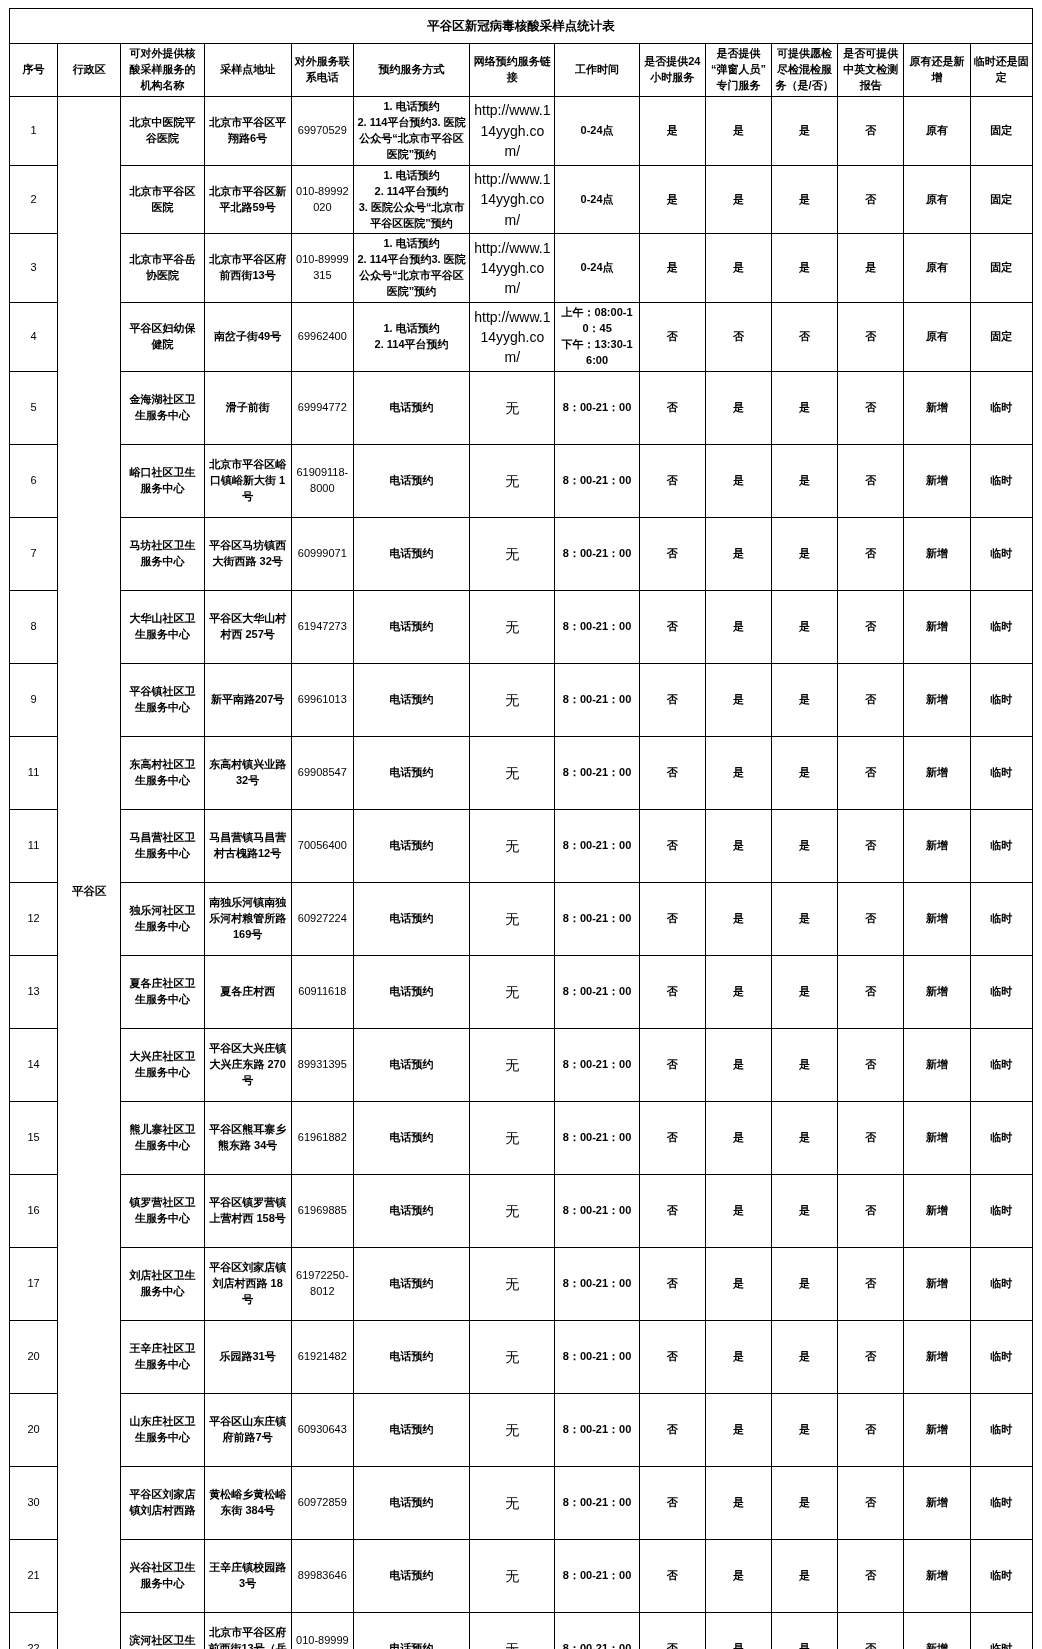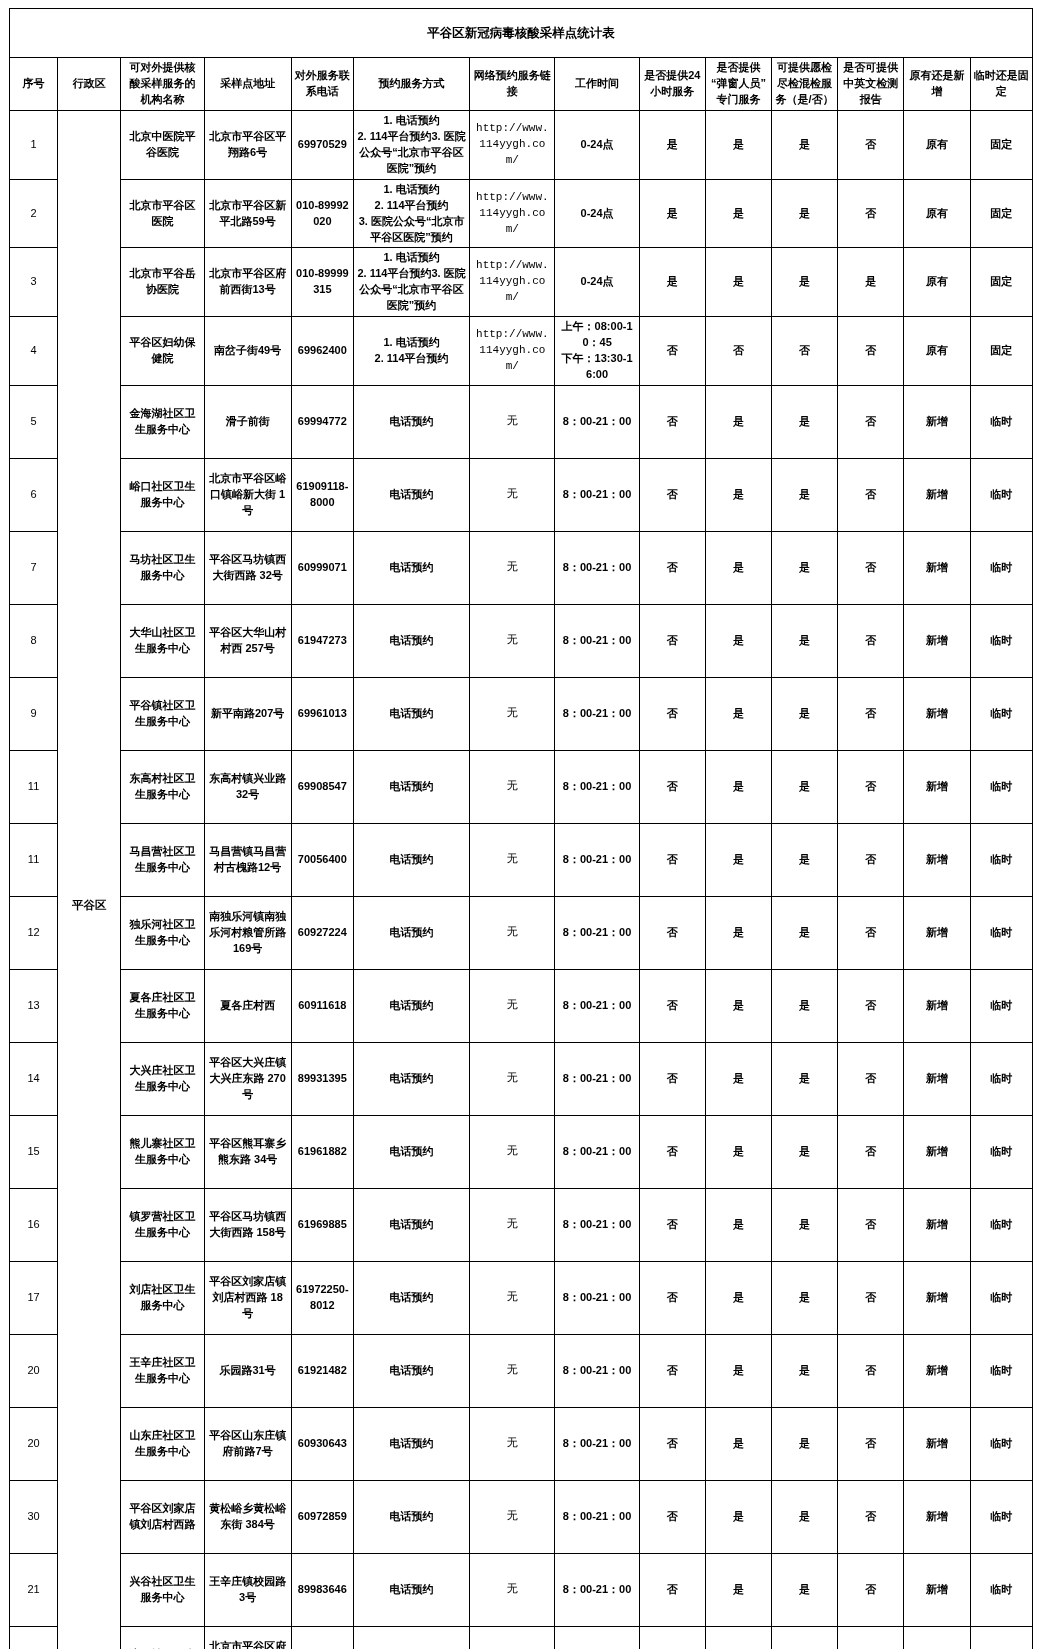--- a/index.html
+++ b/index.html
@@ -2,29 +2,29 @@
 <html lang="zh"><head>
 <meta charset="utf-8">
 <style>
   html,body{margin:0;padding:0;background:#fff;}
   body{font-family:"Liberation Sans","DejaVu Sans",sans-serif;color:#000;}
   .sheet{width:1024px;margin:8px auto 10px auto;}
   table{border-collapse:collapse;width:100%;table-layout:fixed;border:1.5px solid #000;}
   td,th{border:1px solid #000;text-align:center;vertical-align:middle;
         padding:2px 3px;font-size:11px;font-weight:bold;line-height:1.45;
         word-break:break-all;overflow:hidden;}
-  .title-cell{font-size:12.5px;font-weight:bold;padding:15px 0;}
+  .title-cell{font-size:12.5px;font-weight:bold;padding:8px 0;}
   thead th{height:42px;font-size:11px;}
   tbody tr{height:73px;}
   tbody tr:nth-child(-n+4){height:63px;}
   tbody tr:nth-child(-n+3){height:64px;}
   .c-no{font-weight:normal;}
-  .c-phone{font-weight:bold;}
-  .c-link{font-family:Liberation Mono, monospace;
-          font-weight:normal;font-size:11px;}
+  .c-phone{font-weight:normal;}
+  .c-link{font-family:Liberation Sans, sans-serif;
+          font-weight:normal;font-size:14px;}
   .c-booking,.c-hours{white-space:pre-line;}
   .c-district{font-size:11.5px;}
 </style>
 </head>
 <body>
 
 <div class="sheet">
   <table>
     <colgroup>
       <col style="width:48px">
@@ -292,21 +292,21 @@
     <td class="c-yn">否</td>
     <td class="c-yn">是</td>
     <td class="c-yn">是</td>
     <td class="c-yn">否</td>
     <td class="c-yn">新增</td>
     <td class="c-yn">临时</td>
   </tr>
         <tr>
     <td class="c-no">16</td>
     <td class="c-org">镇罗营社区卫生服务中心</td>
-    <td class="c-addr">平谷区马坊镇西大街西路 158号</td>
+    <td class="c-addr">平谷区镇罗营镇上营村西 158号</td>
     <td class="c-phone">61969885</td>
     <td class="c-booking">电话预约</td>
     <td class="c-link">无</td>
     <td class="c-hours">8：00-21：00</td>
     <td class="c-yn">否</td>
     <td class="c-yn">是</td>
     <td class="c-yn">是</td>
     <td class="c-yn">否</td>
     <td class="c-yn">新增</td>
     <td class="c-yn">临时</td>

